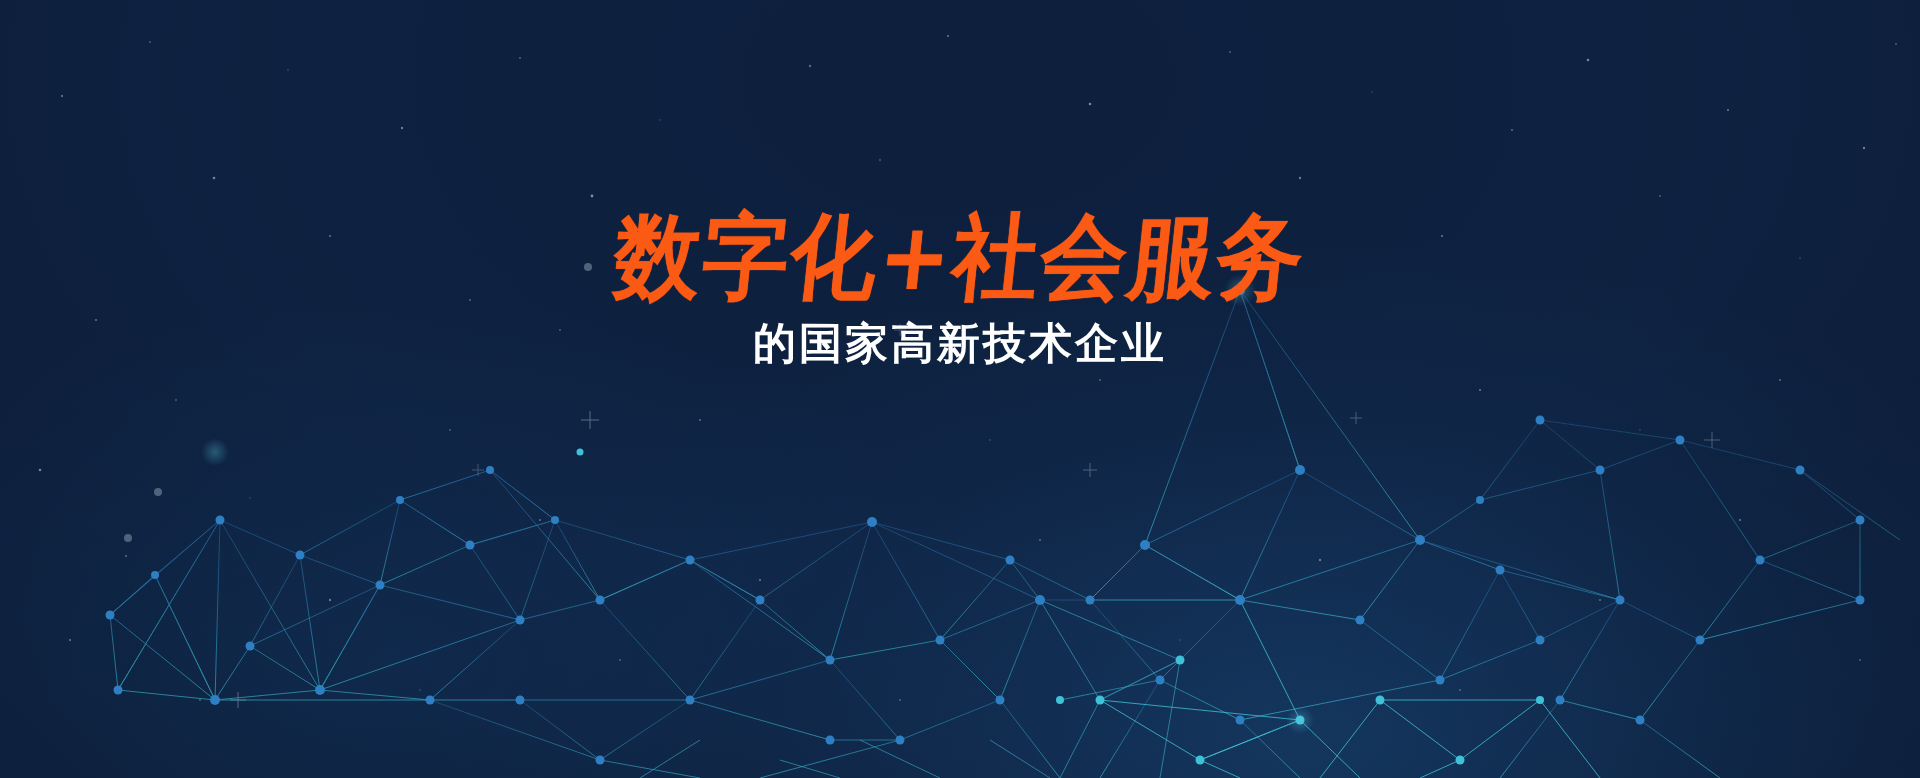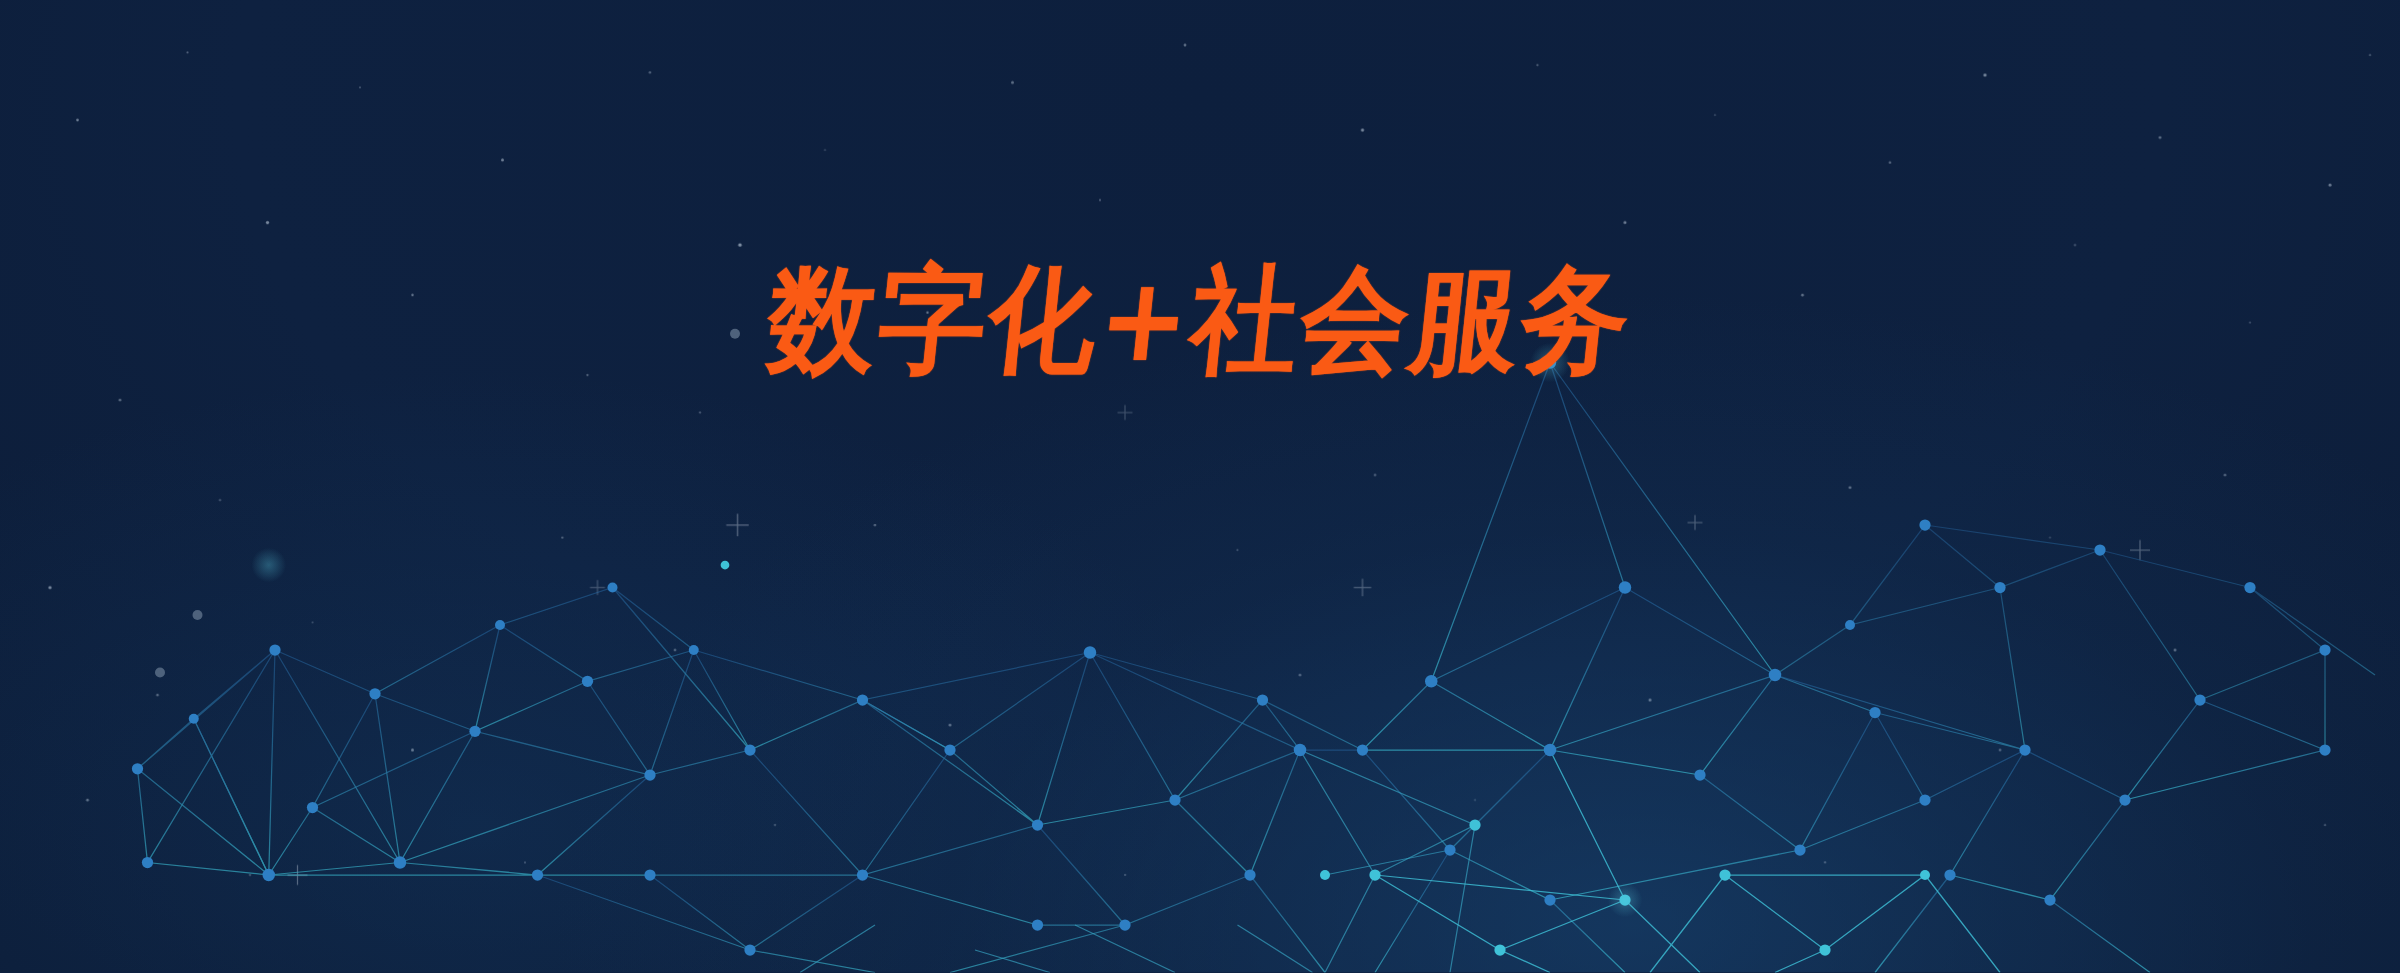--- a/index.html
+++ b/index.html
@@ -274,15 +274,16 @@
       <g opacity="0.35">
         <circle cx="215" cy="452" r="14" fill="url(#nodeGlow)"></circle>
         <circle cx="1240" cy="290" r="16" fill="url(#nodeGlow)"></circle>
         <circle cx="1300" cy="720" r="14" fill="url(#nodeGlow)"></circle>
       </g>
     </svg>
   </div>
 
   <div class="text-block">
     <h1 class="title">数字化+社会服务</h1>
+    <span class="subtitle">的国家高新技术企业</span>
   </div>
 
 </div>
 
 </body></html>

